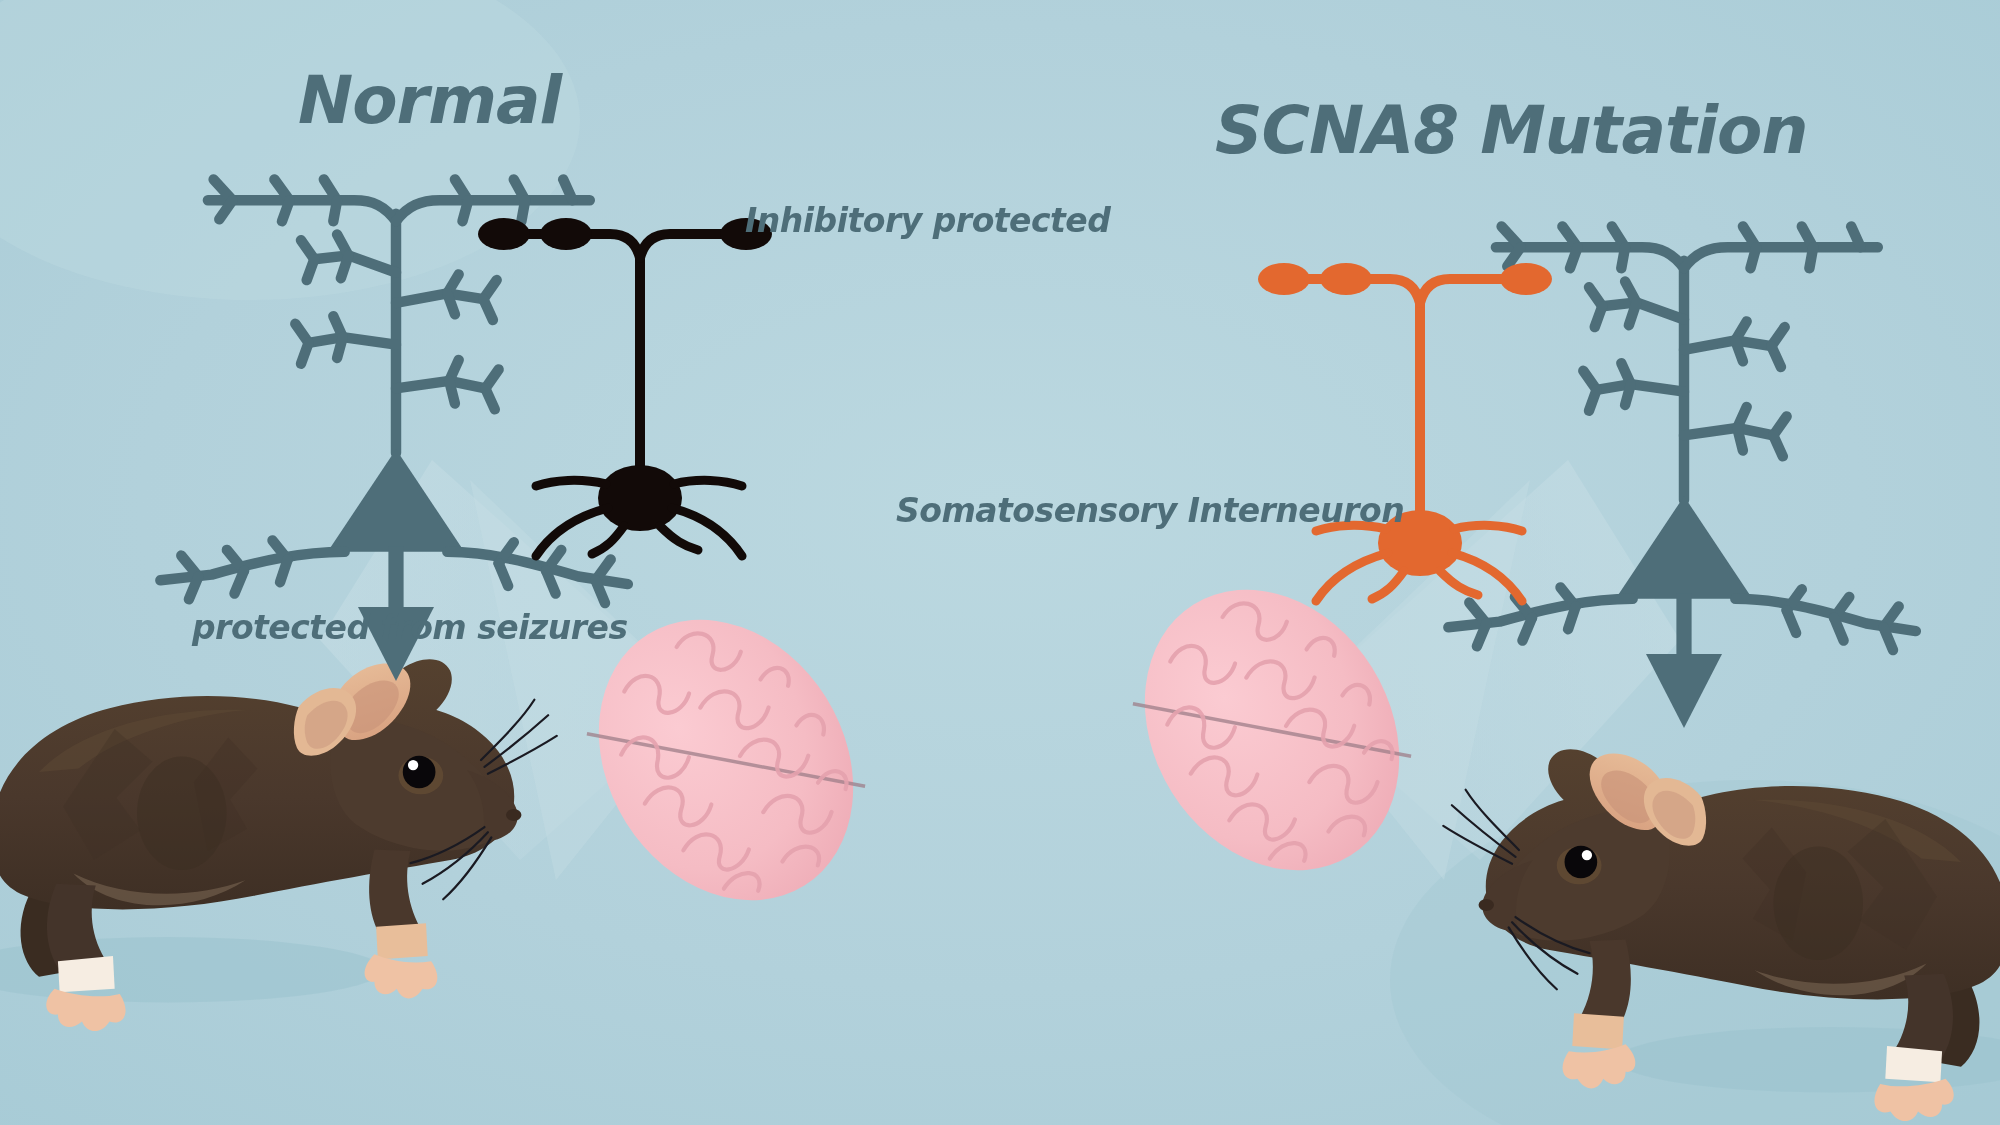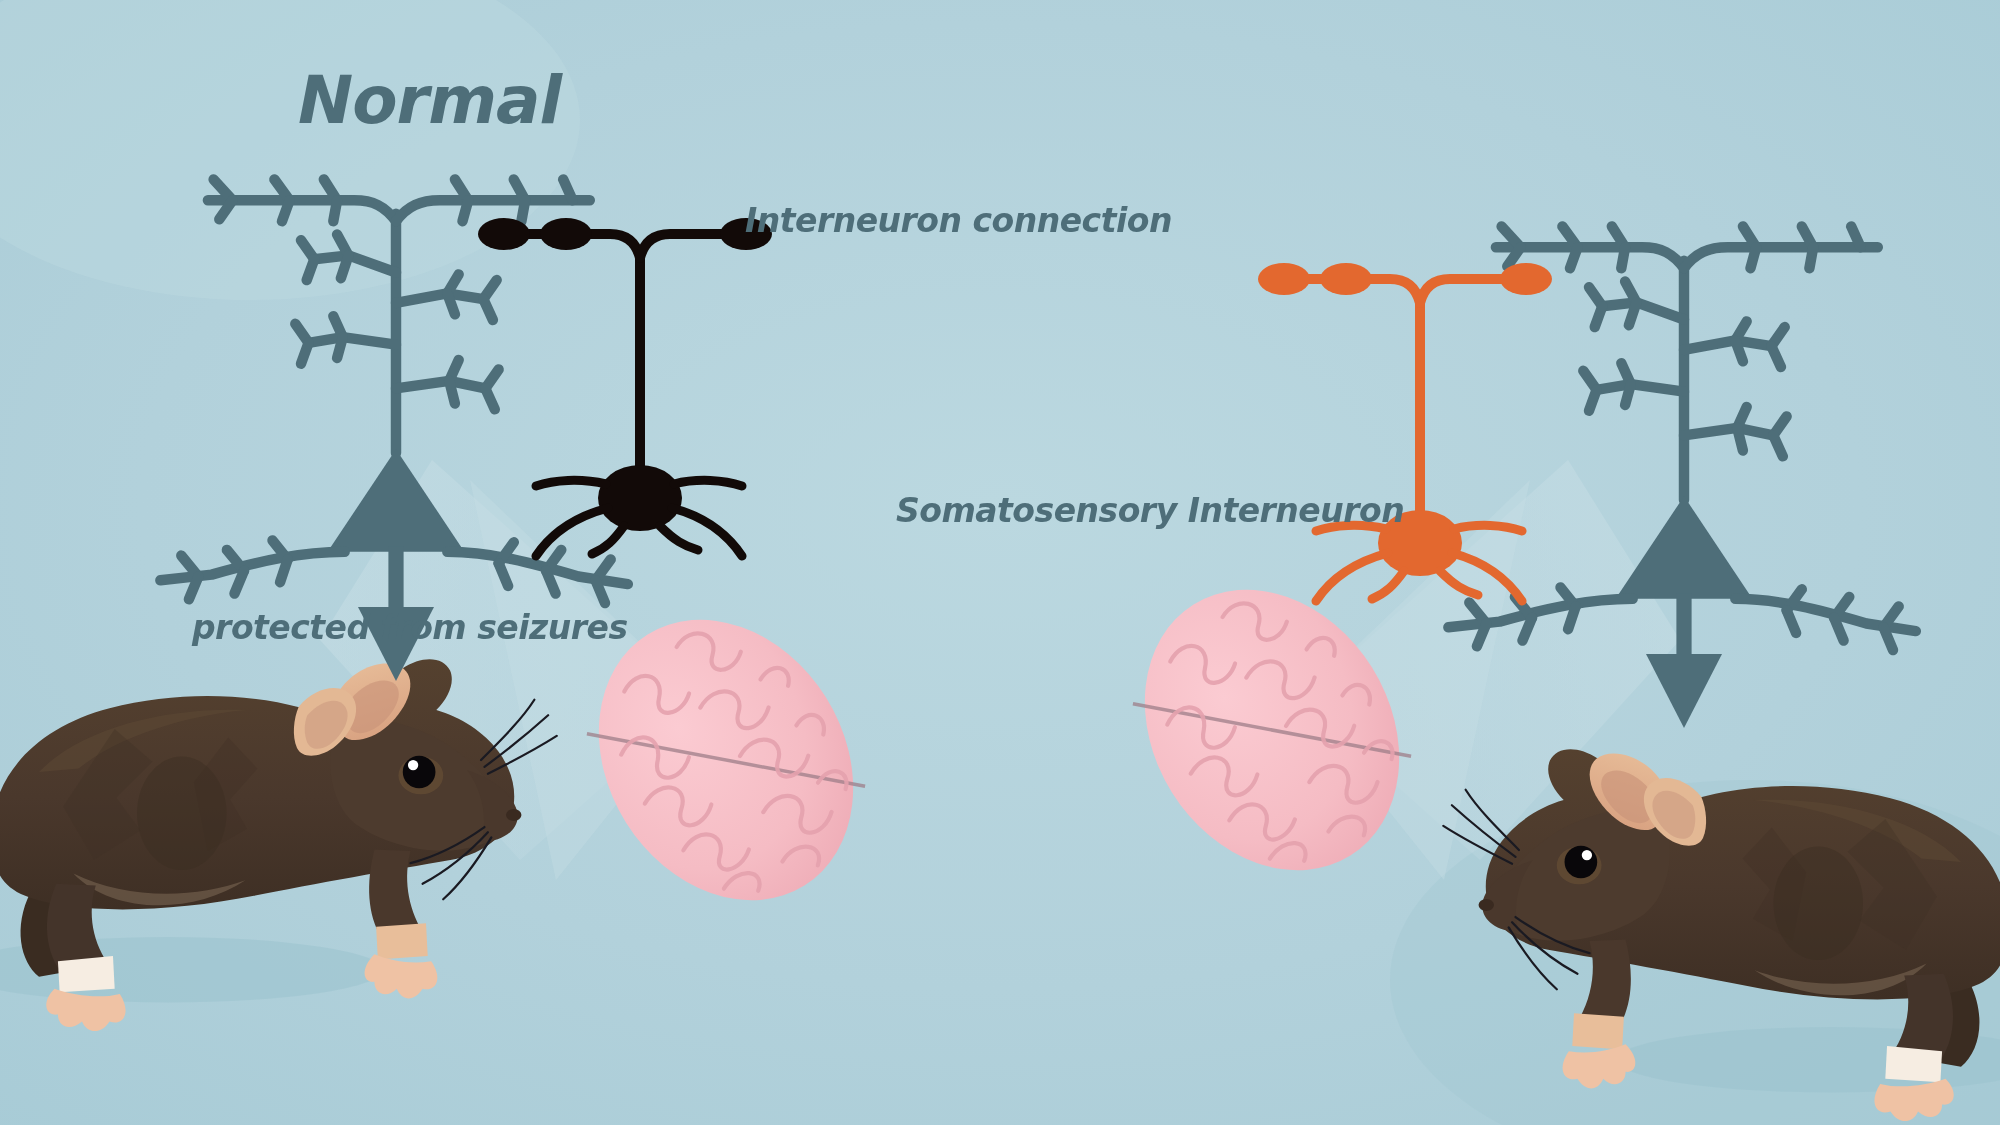--- a/index.html
+++ b/index.html
@@ -326,21 +326,22 @@
       <use href="#pyramidal-art"></use>
     </g>
 
     <g transform="translate(1420,285)" color="#E3682F">
       <use href="#interneuron-art"></use>
     </g>
   </svg>
 
   <div class="label title" id="title-normal">Normal</div>
 
-
-  <div class="label annot" id="label-inhibitory">Interneuron connection</div>
+  <div class="label title" id="title-mutation">SCNA8 Mutation</div>
+
+  <div class="label annot" id="label-inhibitory">Inhibitory protected</div>
 
   <div class="label outcome" id="label-protected">protected from seizures</div>
 
   <div class="label annot" id="label-interneuron">Somatosensory Interneuron</div>
 
 
 </div>
 
 </body></html>

